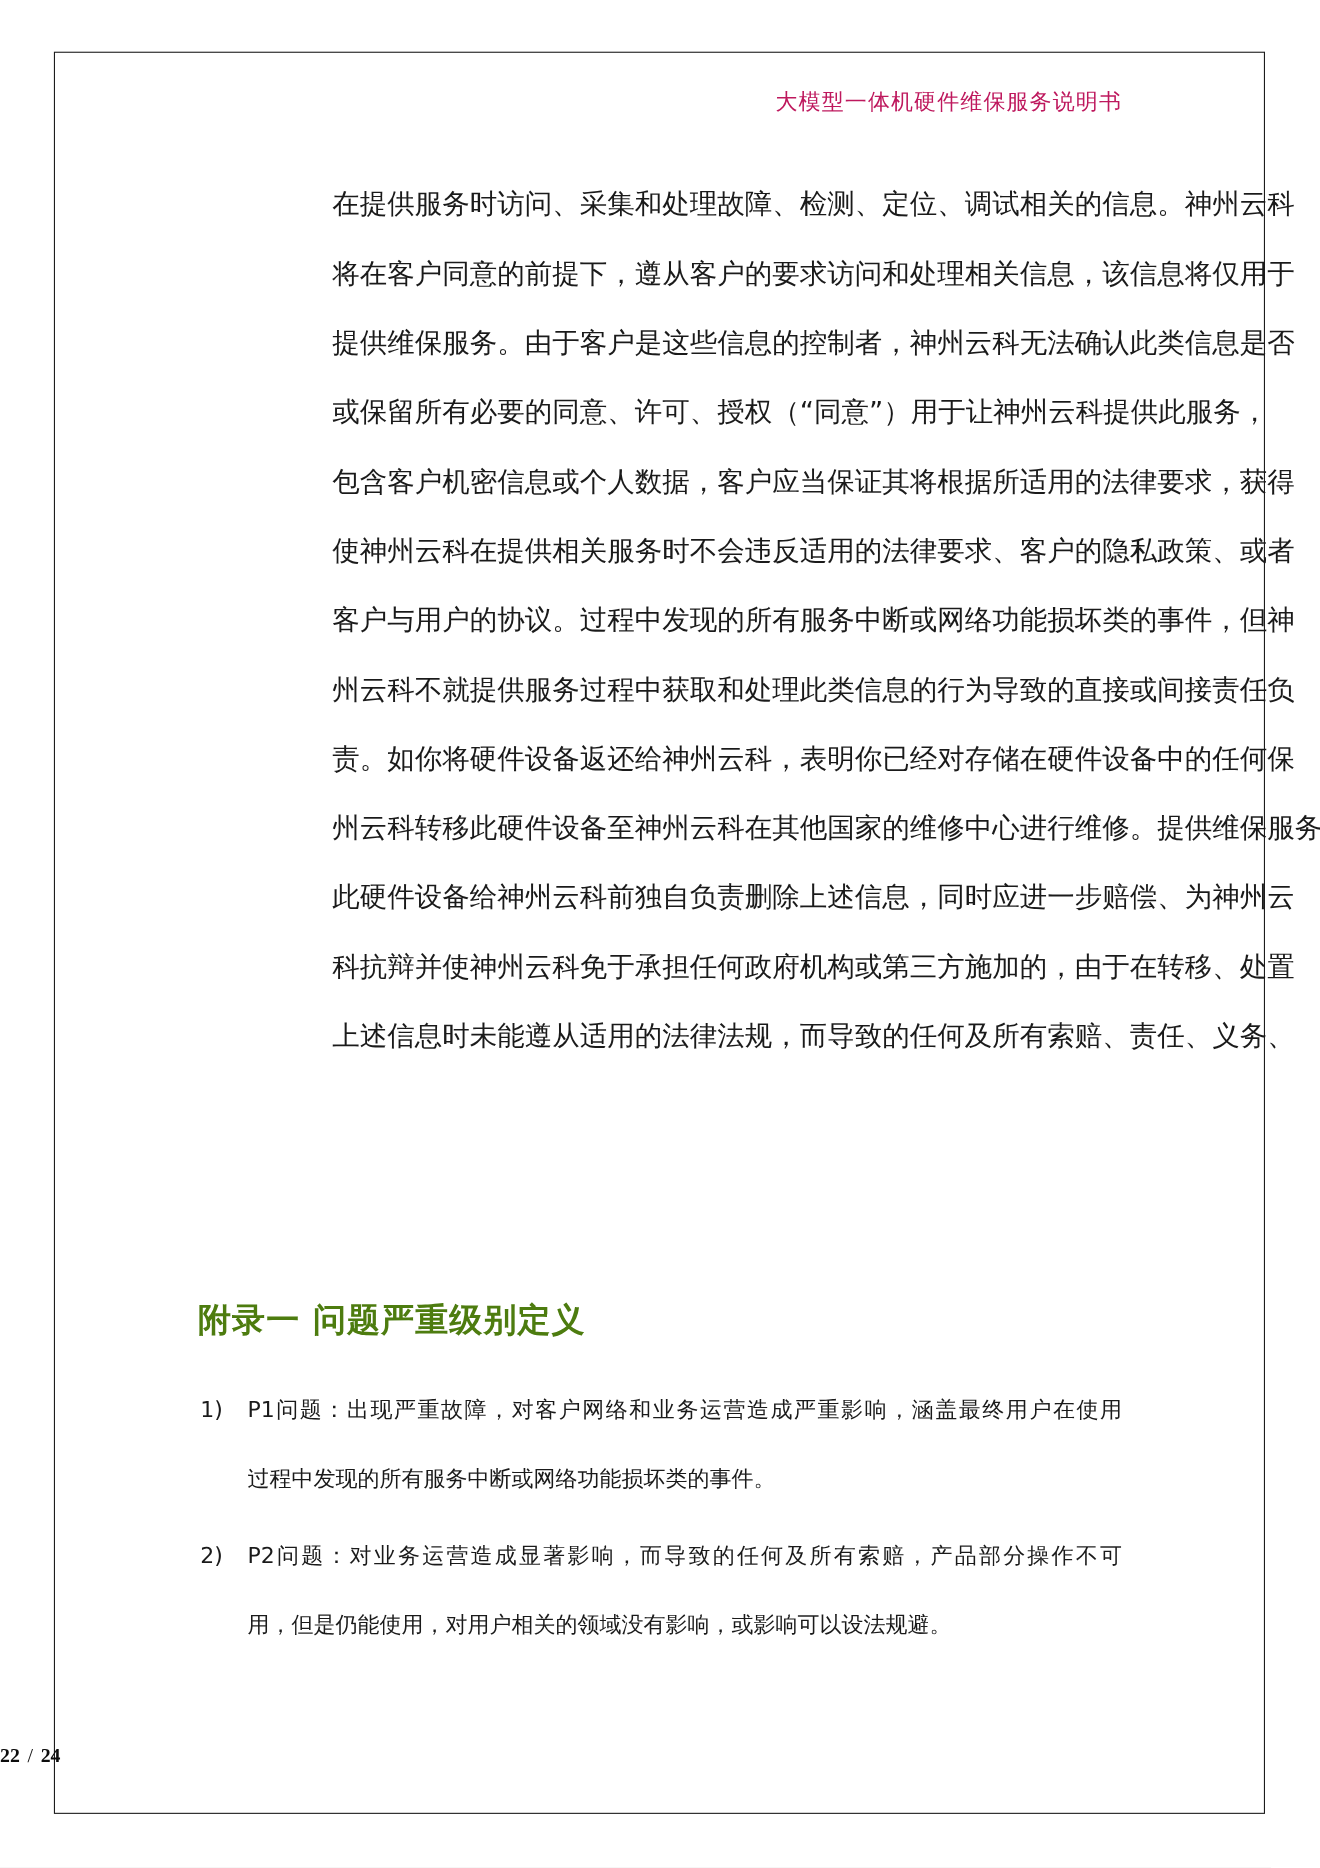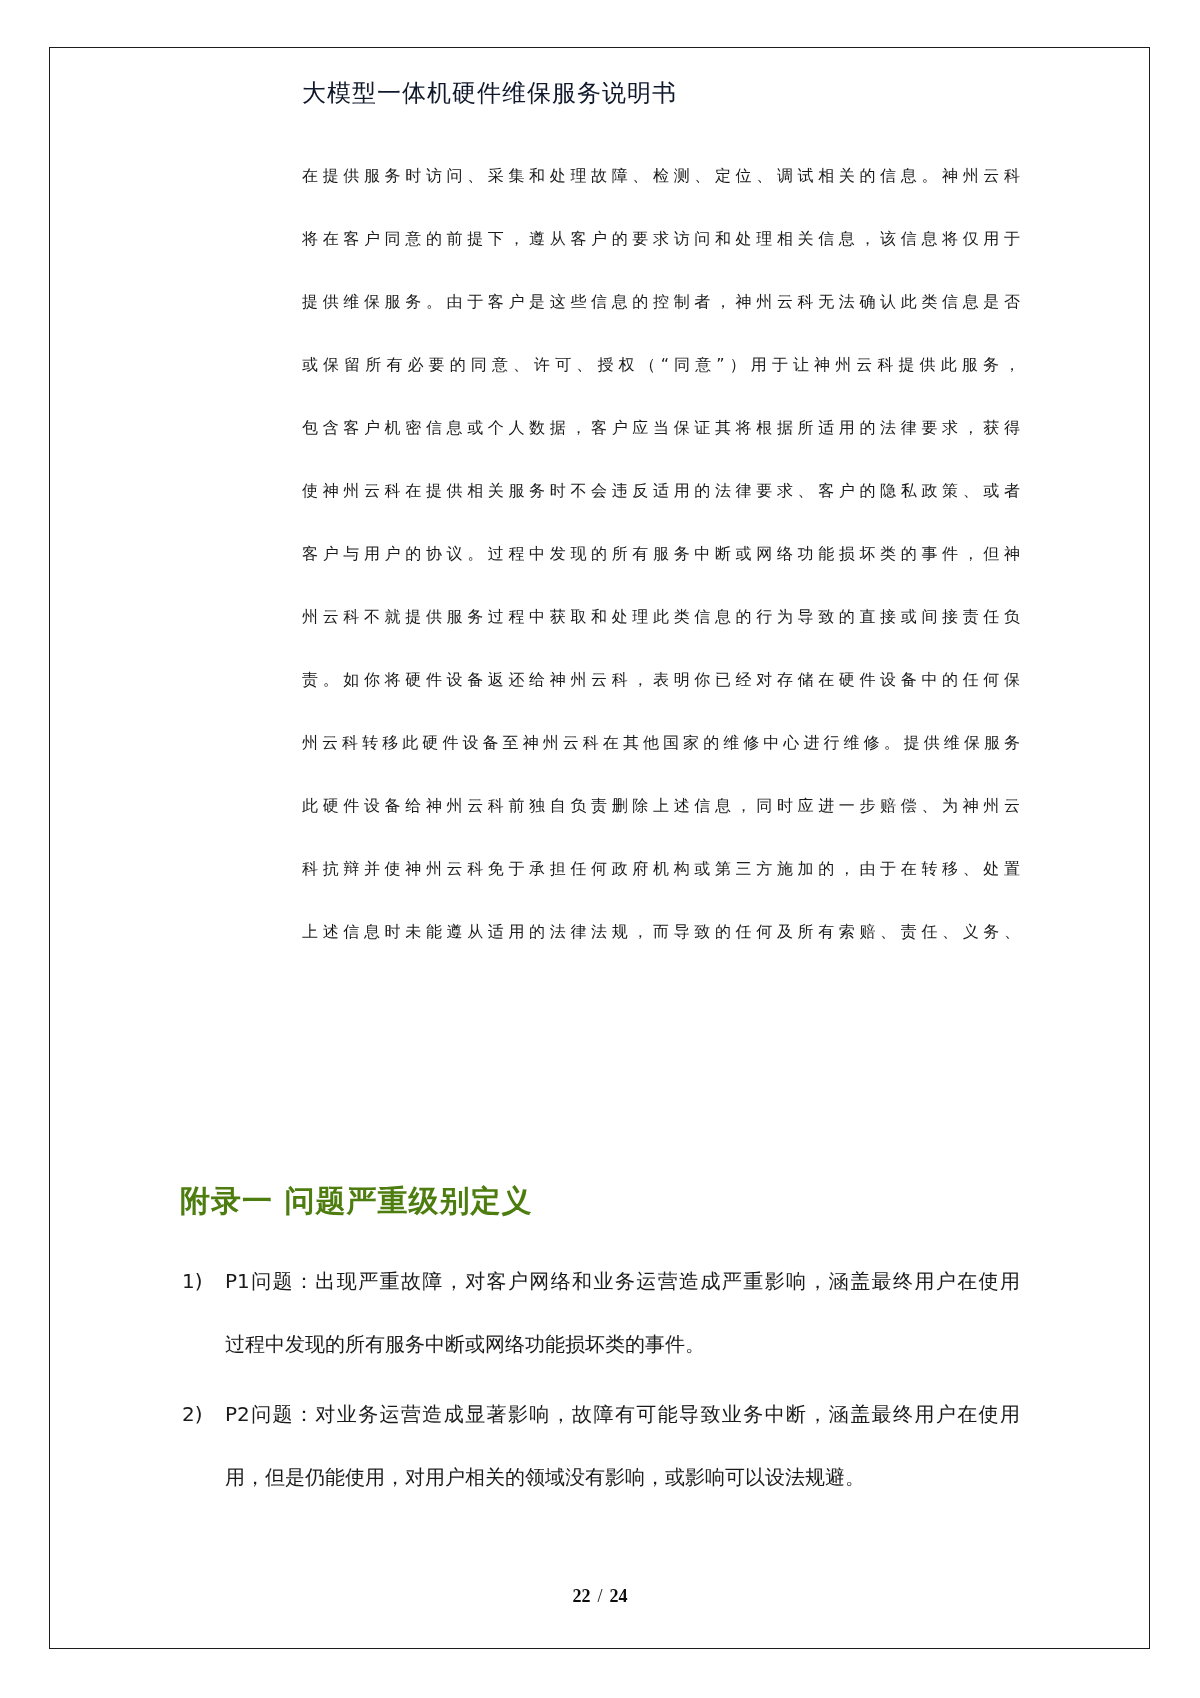--- a/index.html
+++ b/index.html
@@ -16,32 +16,32 @@
     position: absolute;
     left: 49px; top: 47px;
     width: 1101px; height: 1602px;
     border: 1.5px solid #1c1c1c;
     box-sizing: border-box;
   }
   .header {
     position: absolute;
     left: 302px; top: 80px;
     width: 718px;
-    text-align: left;
+    text-align: right;
     font-family: "Liberation Serif", "DejaVu Serif", serif;
-    font-size: 24px;
+    font-size: 20px;
     letter-spacing: 1px;
-    color: #0f172a;
+    color: #be185d;
     line-height: 26px;
   }
   .body-paragraph {
     position: absolute;
-    left: 302px; top: 144px;
+    left: 302px; top: 154px;
     width: 718px;
-    font-size: 16px;
+    font-size: 25px;
   }
   .bline, .iline {
     height: 63px;
     line-height: 63px;
     text-align: justify;
     text-align-last: justify;
     text-justify: inter-character;
     white-space: nowrap;
   }
   .bline.last, .iline.last {
@@ -73,21 +73,20 @@
     line-height: 63px;
   }
   .item-lines {
     margin-left: 43px;
     width: 795px;
   }
   .footer {
     position: absolute;
     left: 0; top: 1583px;
     width: 1200px;
-    text-align: center;
     font-family: "Liberation Serif", "DejaVu Serif", serif;
     font-size: 18px;
     line-height: 26px;
     color: #0d0d0d;
   }
   .footer .num { font-weight: bold; }
   .footer .sep { font-weight: normal; padding: 0 7px; }
 </style>
 </head>
 <body>
@@ -120,21 +119,21 @@
     <span class="marker">1)</span>
     <div class="item-lines">
       <div class="iline">P1问题：出现严重故障，对客户网络和业务运营造成严重影响，涵盖最终用户在使用</div>
       <div class="iline last">过程中发现的所有服务中断或网络功能损坏类的事件。</div>
     </div>
   </div>
 
   <div class="list-item item-2">
     <span class="marker">2)</span>
     <div class="item-lines">
-      <div class="iline">P2问题：对业务运营造成显著影响，故障有可能导致业务中断，涵盖最终用户在使用</div>
+      <div class="iline">P2问题：对业务运营造成显著影响，而导致的任何及所有索赔，产品部分操作不可</div>
       <div class="iline last">用，但是仍能使用，对用户相关的领域没有影响，或影响可以设法规避。</div>
     </div>
   </div>
 
   <div class="footer">
     <span class="num">22</span><span class="sep">/</span><span class="num">24</span>
   </div>
 
 </div>
 

